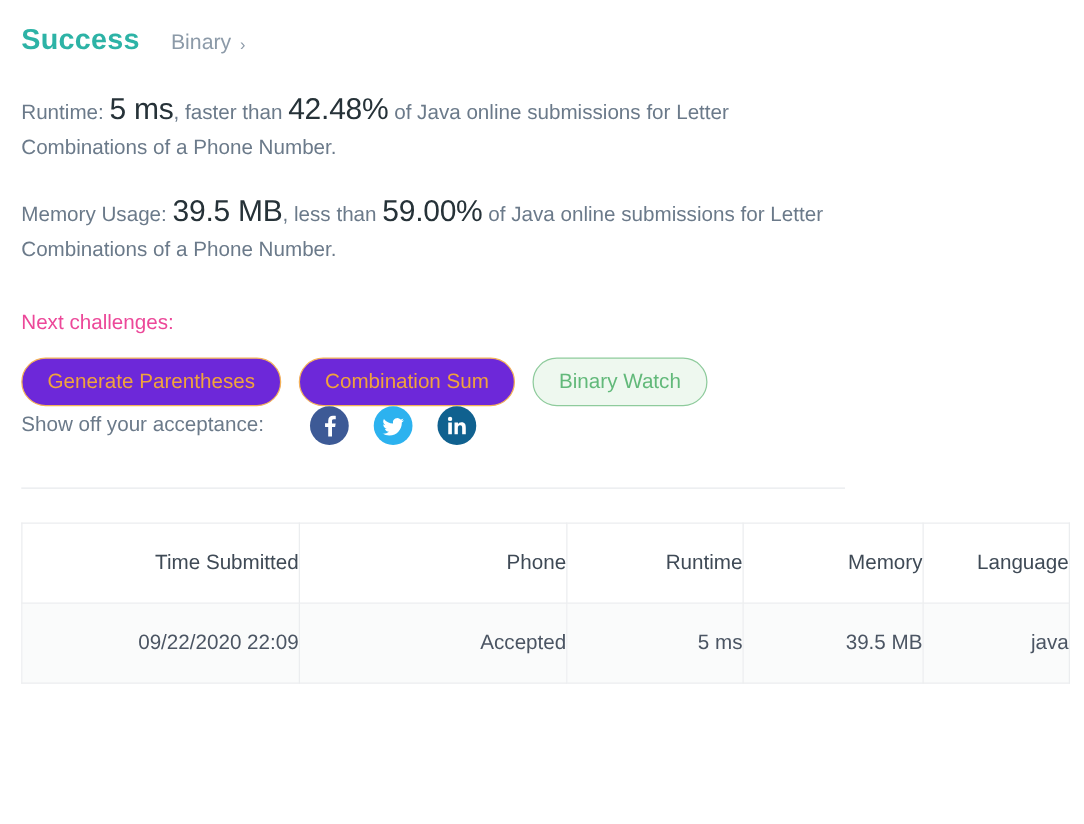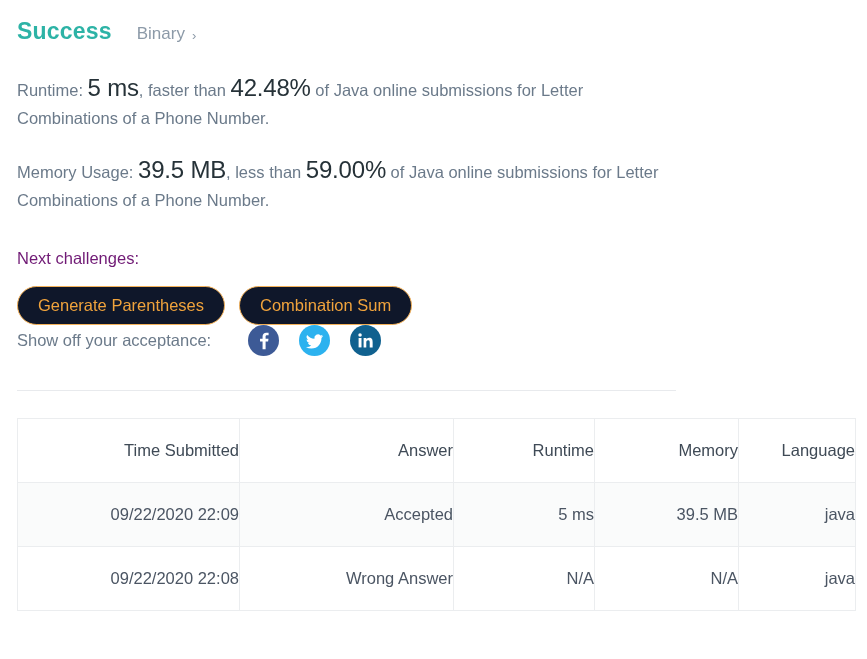--- a/index.html
+++ b/index.html
@@ -67,21 +67,21 @@
   .stat-line:first-child { margin-top: 29px; }
   .stat-big {
     font-size: 24px;
     color: #263238;
     letter-spacing: -.2px;
   }
 
   
   .next-label {
     font-size: 16.5px;
-    color: #701a75;
+    color: #ec4899;
     padding: 0 0 0 17px;
     margin-top: 35px;
   }
   .pill-row {
     display: flex;
     gap: 14px;
     padding: 0 0 0 17px;
     margin-top: 18px;
   }
   .pill {
@@ -89,21 +89,21 @@
     padding: 8px 20px 9px 20px;
     font-size: 16.5px;
     line-height: 20px;
     cursor: pointer;
     border: 1px solid transparent;
     white-space: nowrap;
   }
   .pill.medium {
     color: #f0a33c;
     border-color: #f3b159;
-    background: #0f172a;
+    background: #6d28d9;
   }
   .pill.easy {
     color: #62b97a;
     border-color: #8ecb9c;
     background: #eef8ef;
   }
 
   
   .share-row {
     display: flex;
@@ -190,20 +190,21 @@
     </div>
     <div class="stat-line">
       <span>Memory Usage: </span><span class="stat-big">39.5 MB</span><span>, less than </span><span class="stat-big">59.00%</span><span> of Java online submissions for Letter Combinations of a Phone Number.</span>
     </div>
   </div>
 
   <div class="next-label">Next challenges:</div>
   <div class="pill-row">
     <div class="pill medium">Generate Parentheses</div>
     <div class="pill medium">Combination Sum</div>
+    <div class="pill easy">Binary Watch</div>
   </div>
 
   <div class="share-row">
     <span class="share-label">Show off your acceptance:</span>
     <span class="share-icons">
       <span class="social" style="background:#3d5a96">
         <svg width="31" height="31" viewBox="0 0 31 31" aria-hidden="true">
           <path fill="#ffffff" d="M17.6 24.2v-7.6h2.5l.4-2.9h-2.9v-1.9c0-.85.23-1.43 1.45-1.43h1.55V7.78c-.27-.04-1.19-.12-2.26-.12-2.24 0-3.77 1.37-3.77 3.87v2.16h-2.53v2.9h2.53v7.6z"></path>
         </svg>
       </span>
@@ -229,38 +230,31 @@
       <colgroup>
         <col class="c-time">
           <col class="c-status">
           <col class="c-runtime">
           <col class="c-memory">
           <col class="c-lang">
       </colgroup>
       <thead>
         <tr>
           <th>Time Submitted</th>
-          <th>Answer</th>
+          <th>Phone</th>
           <th>Runtime</th>
           <th>Memory</th>
           <th>Language</th>
         </tr>
       </thead>
       <tbody>
         <tr class="row-alt">
           <td>09/22/2020 22:09</td>
           <td class="status-accepted">Accepted</td>
           <td>5 ms</td>
           <td>39.5 MB</td>
           <td>java</td>
         </tr>
-        <tr>
-          <td>09/22/2020 22:08</td>
-          <td class="status-wrong">Wrong Answer</td>
-          <td>N/A</td>
-          <td>N/A</td>
-          <td>java</td>
-        </tr>
       </tbody>
     </table>
   </div>
 
 </div>
 
 </body></html>

